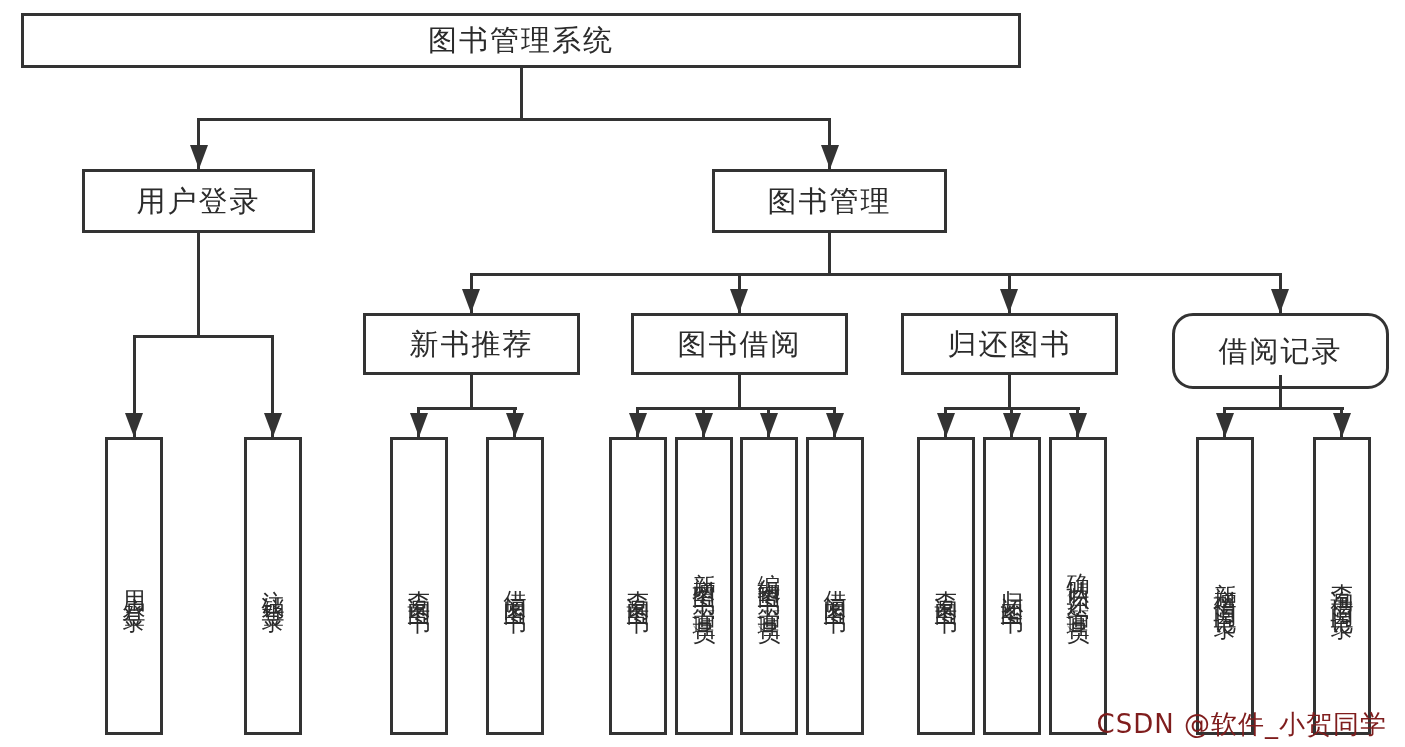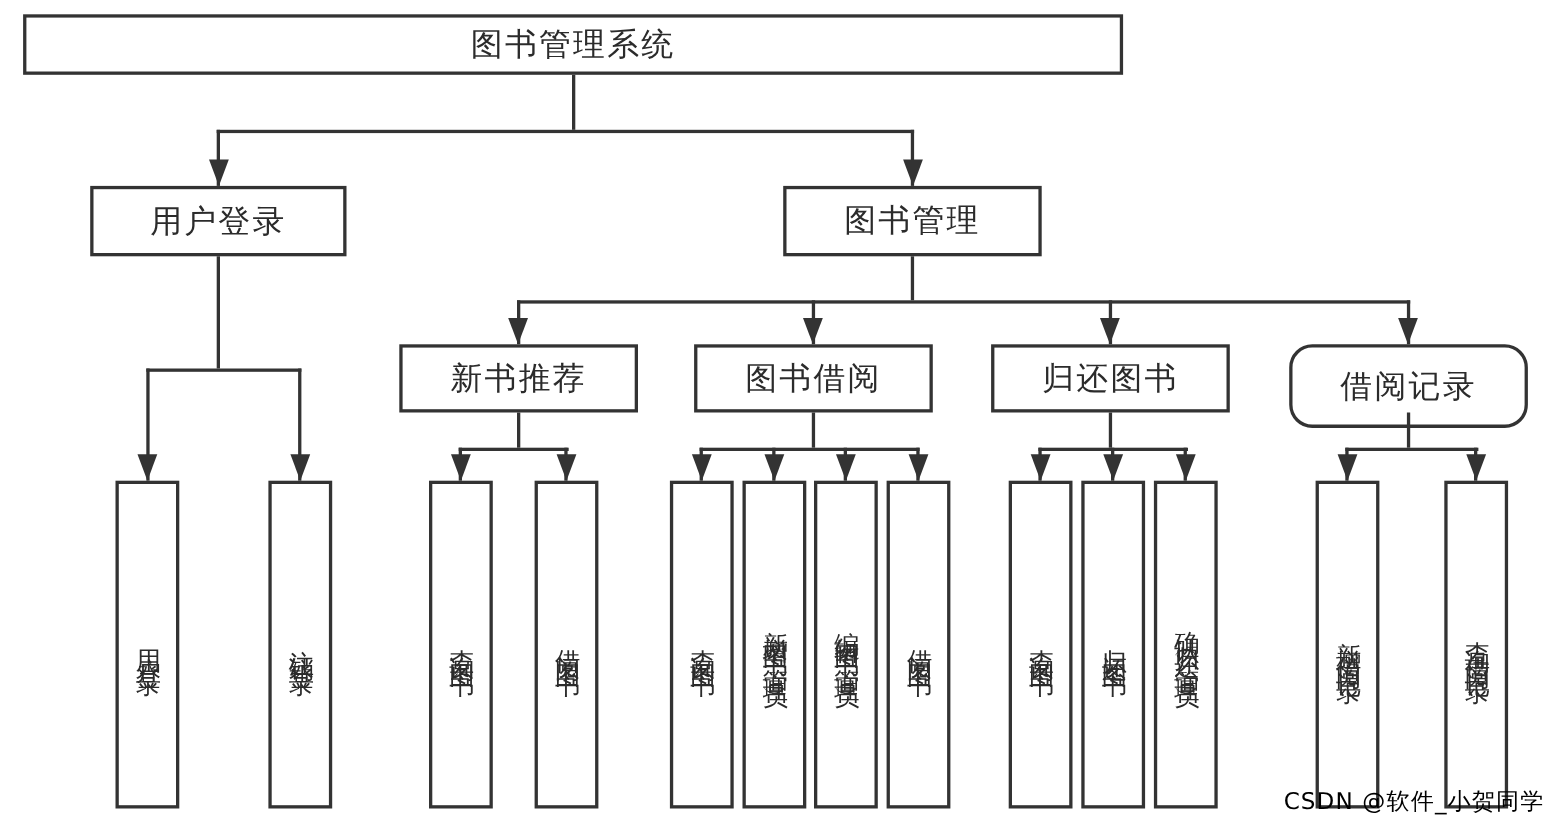--- a/index.html
+++ b/index.html
@@ -35,25 +35,25 @@
   .hline { height: 3px; }
   .arrow {
     position: absolute;
     width: 0; height: 0;
     border-left: 9px solid transparent;
     border-right: 9px solid transparent;
     border-top: 24px solid #333333;
   }
   .watermark {
     position: absolute;
-    right: 1px;
+    right: 18px;
     bottom: 5px;
-    font-size: 21px;
+    font-size: 26px;
     letter-spacing: 1px;
-    color: #000000;
+    color: #7f1d1d;
     z-index: 5;
     white-space: nowrap;
   }
 </style>
 </head>
 <body>
 
 <div class="canvas">
 
   <div class="node h" style="left:21px; top:13px; width:1000px; height:55px;">

